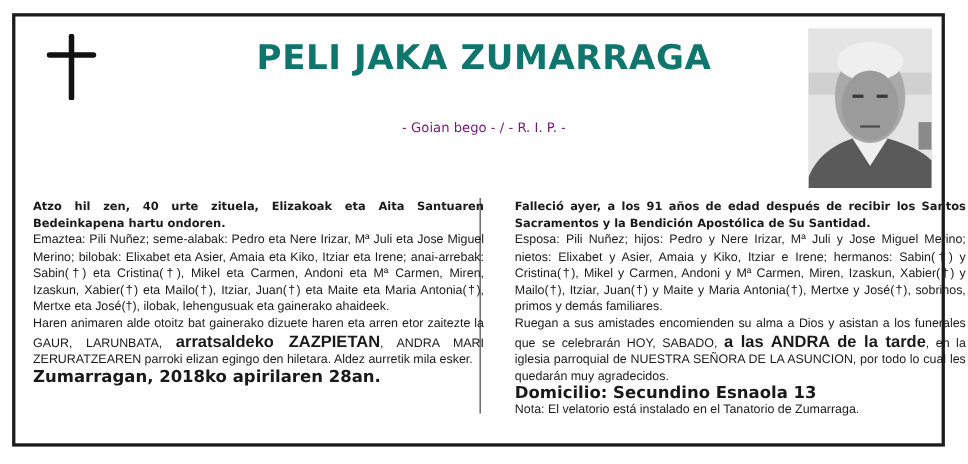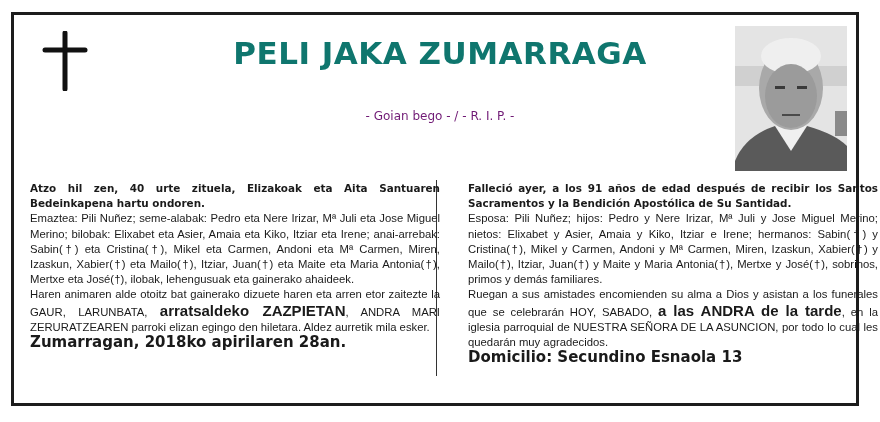--- a/index.html
+++ b/index.html
@@ -59,13 +59,14 @@
   <p>Emaztea: Pili Nuñez; seme-alabak: Pedro eta Nere Irizar, Mª Juli eta Jose Miguel Merino; bilobak: Elixabet eta Asier, Amaia eta Kiko, Itziar eta Irene; anai-arrebak: Sabin(†) eta Cristina(†), Mikel eta Carmen, Andoni eta Mª Carmen, Miren, Izaskun, Xabier(†) eta Mailo(†), Itziar, Juan(†) eta Maite eta Maria Antonia(†), Mertxe eta José(†), ilobak, lehengusuak eta gainerako ahaideek.</p>
   <p><span>Haren animaren alde otoitz bat gainerako dizuete haren eta arren etor zaitezte la GAUR, LARUNBATA, </span><span class="b">arratsaldeko ZAZPIETAN</span><span>, ANDRA MARI ZERURATZEAREN parroki elizan egingo den hiletara. Aldez aurretik mila esker.</span></p>
   <span class="bl">Zumarragan, 2018ko apirilaren 28an.</span>
 </div>
 
 <div class="col right">
   <p class="lead">Falleció ayer, a los 91 años de edad después de recibir los Santos Sacramentos y la Bendición Apostólica de Su Santidad.</p>
   <p>Esposa: Pili Nuñez; hijos: Pedro y Nere Irizar, Mª Juli y Jose Miguel Merino; nietos: Elixabet y Asier, Amaia y Kiko, Itziar e Irene; hermanos: Sabin(†) y Cristina(†), Mikel y Carmen, Andoni y Mª Carmen, Miren, Izaskun, Xabier(†) y Mailo(†), Itziar, Juan(†) y Maite y Maria Antonia(†), Mertxe y José(†), sobrinos, primos y demás familiares.</p>
   <p><span>Ruegan a sus amistades encomienden su alma a Dios y asistan a los funerales que se celebrarán HOY, SABADO, </span><span class="b">a las ANDRA de la tarde</span><span>, en la iglesia parroquial de NUESTRA SEÑORA DE LA ASUNCION, por todo lo cual les quedarán muy agradecidos.</span></p>
   <span class="bl">Domicilio: Secundino Esnaola 13</span>
+  <p>Nota: El velatorio está instalado en el Tanatorio de Zumarraga.</p>
 </div>
 
 </body></html>

